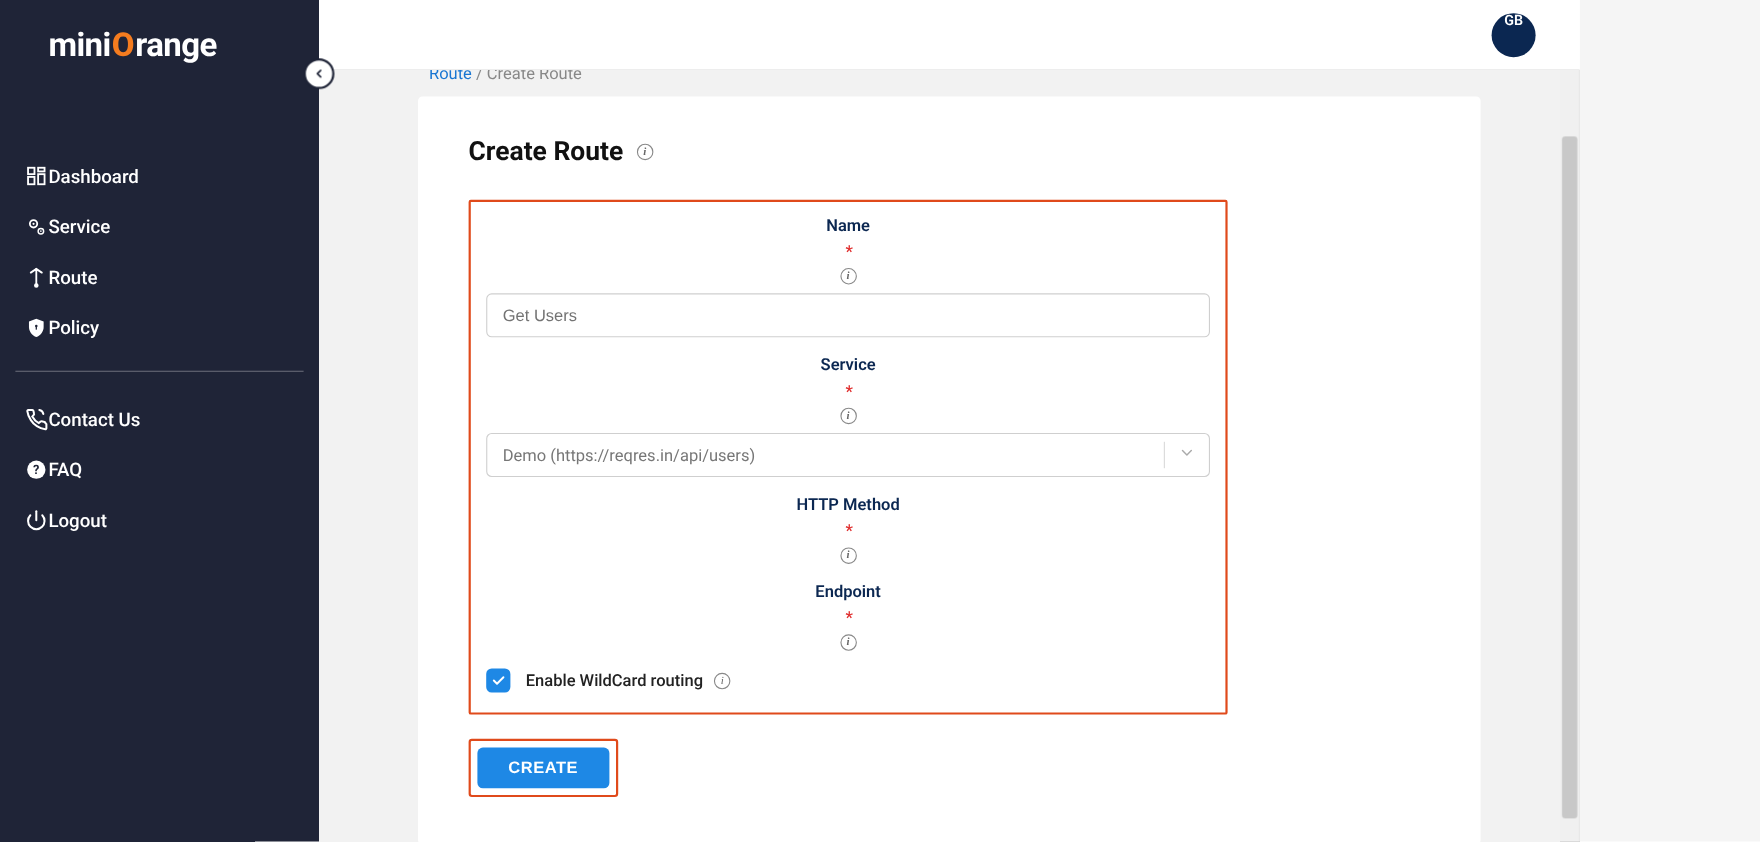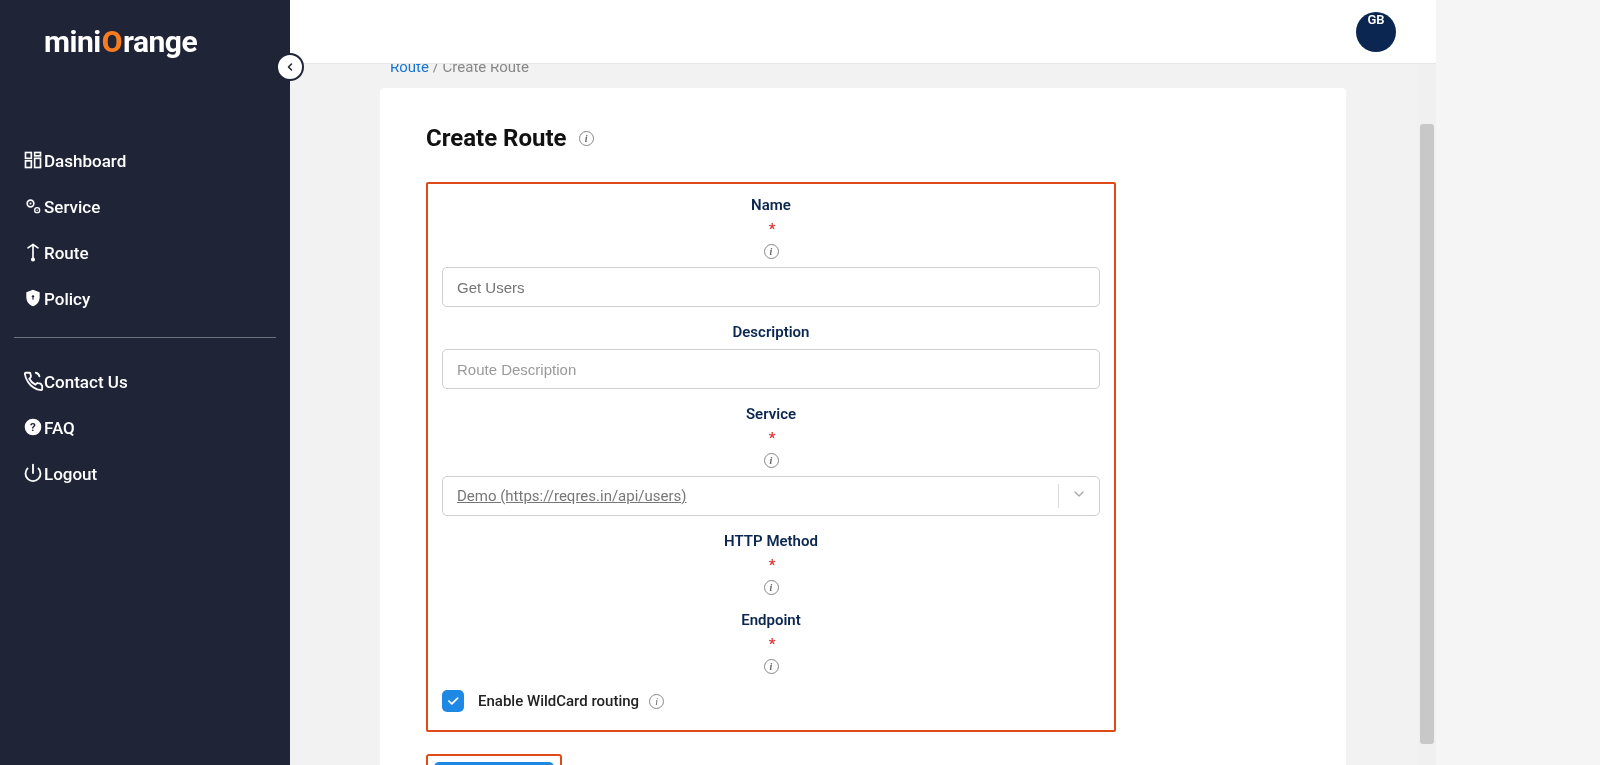--- a/index.html
+++ b/index.html
@@ -150,21 +150,21 @@
     border-radius: 5px;
     padding: 0 14px;
     font-size: 15px;
     background: #fff;
     color: #737373;
     display: flex;
     align-items: center;
     justify-content: space-between;
   }
   .input::placeholder { color: #9a9a9a; }
-  .select { color: #777; cursor: pointer; position: relative; text-decoration: underline; }
+  .select { color: #777; cursor: pointer; position: relative; }
   .select .sep {
     width: 1px; height: 24px; background: #d9d9d9;
     position: absolute; right: 40px; top: 50%; transform: translateY(-50%);
   }
   .select .chev {
     position: absolute; right: 12px; top: 50%; transform: translateY(-50%);
     color: #aaa;
   }
   .check-row {
     display: flex; align-items: center; gap: 14px;
@@ -338,26 +338,20 @@
 
           <div class="field">
             <div class="field-label">
               <span>Name</span>
                 <span class="req">*</span>
               <span class="info-ic">i</span>
             </div>
             <input class="input" type="text" value="Get Users" style="">
           </div>
 
-          <div class="field">
-            <div class="field-label">
-              <span>Description</span>
-            </div>
-            <input class="input" type="text" placeholder="Route Description" style="">
-          </div>
 
           <div class="field">
             <div class="field-label">
               <span>Service</span>
                 <span class="req">*</span>
               <span class="info-ic">i</span>
             </div>
             <div class="select">
               <span>Demo (https://reqres.in/api/users)</span>
               <span class="sep"></span>

